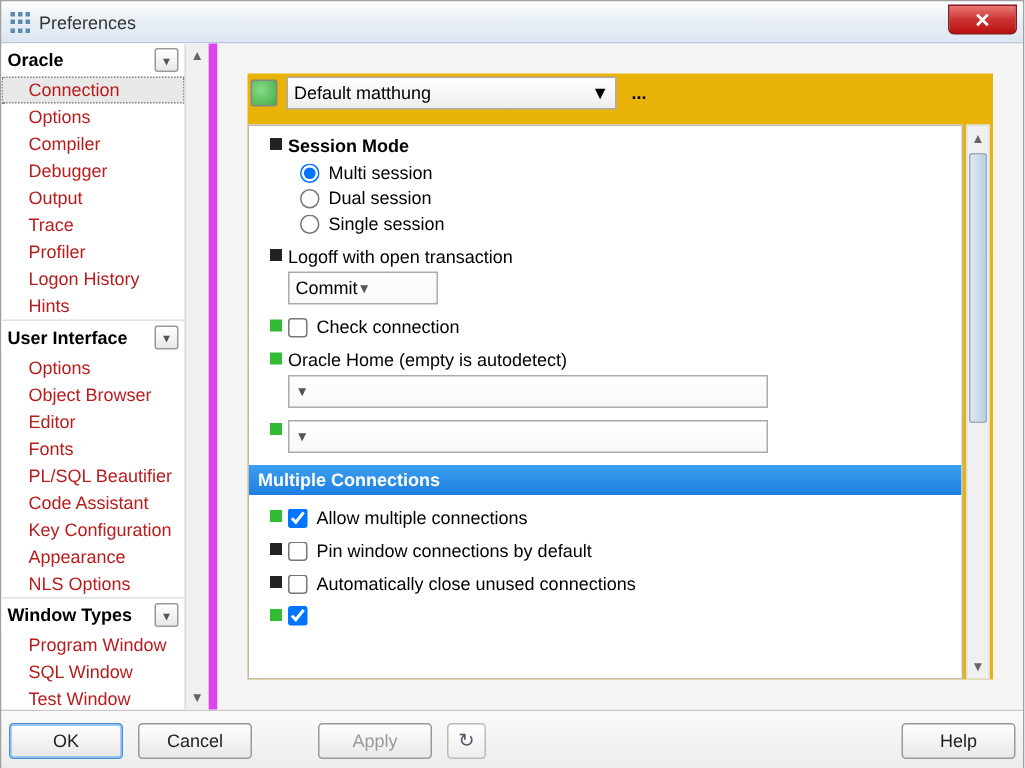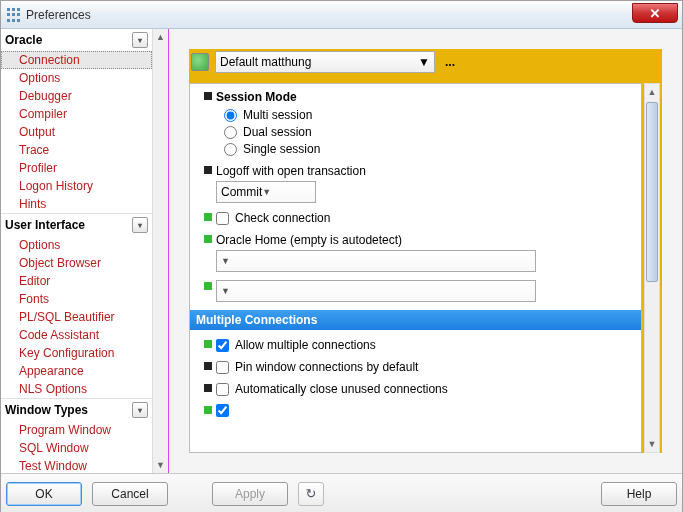--- a/index.html
+++ b/index.html
@@ -5,21 +5,21 @@
 * { box-sizing: border-box; margin: 0; padding: 0; font-family: "Segoe UI", Tahoma, sans-serif; font-size: 12px; }
 body { background: #d4e4f0; width: 683px; height: 512px; overflow: hidden; }
 .window { width: 683px; height: 512px; background: #fff; border: 1px solid #a0a0a0; }
 .titlebar { height: 28px; background: linear-gradient(to bottom, #fdfefe, #e8eef5 50%, #dde7f2); border-bottom: 1px solid #b8c8d8; display: flex; align-items: center; padding-left: 6px; position: relative; }
 .titlebar .t-icon { width: 14px; height: 14px; margin-right: 5px; display: flex; flex-direction: column; justify-content: space-between; }
 .titlebar .t-icon span { display: block; height: 3px; width: 3px; background: #5b8ab3; }
 .titlebar .t-icon .row { display:flex; gap:2px;}
 .title-text { color: #333; }
 .close-btn { position: absolute; right: 4px; top: 2px; width: 46px; height: 20px; background: linear-gradient(to bottom,#e77,#c33 50%,#b11); border: 1px solid #8a1a1a; border-radius: 0 0 4px 4px; display:flex; align-items:center; justify-content:center; color:#fff; font-weight:bold; font-size:13px; }
 .body { display:flex; height: 444px; }
-.sidebar { width: 168px; border-right: 1px solid #d946ef; background:#fff; display:flex; flex-direction:column; position:relative;}
+.sidebar { width: 144px; border-right: 6px solid #d946ef; background:#fff; display:flex; flex-direction:column; position:relative;}
 .sb-inner { flex:1; overflow:hidden; position:relative;}
 .sb-scroll { position:absolute; right:0; top:0; width:16px; height:100%; background:#f0f0f0; border-left:1px solid #ddd; display:flex; flex-direction:column; align-items:center; }
 .sb-scroll .arr { width:14px; height:16px; display:flex; align-items:center; justify-content:center; color:#666; font-size:9px;}
 .sb-scroll .thumb { flex:1; background:#e8e8e8;}
 .cat { font-weight:bold; padding:3px 4px; border-bottom: none; display:flex; align-items:center; justify-content:space-between; background:#fff; border-top:1px solid #e0e0e0;}
 .cat:first-child{border-top:none;}
 .cat .collapse { width:16px; height:16px; border:1px solid #999; border-radius:2px; background:linear-gradient(#fff,#e8e8e8); display:flex; align-items:center; justify-content:center; font-size:8px; color:#555;}
 .item { padding:2px 4px 2px 18px; color:#b91c1c; cursor:default;}
 .item.sel { background:#e8e8e8; border:1px dotted #888; padding:1px 3px 1px 17px;}
 .content { flex:1; background:#f4f4f4; position:relative; display:flex; flex-direction:column;}
@@ -81,22 +81,22 @@
   <div class="body">
     <div class="sidebar">
       <div class="sb-inner">
         <div style="position:absolute; left:0; right:16px; top:0;">
           <div class="cat">
             <span>Oracle</span>
             <span class="collapse">▾</span>
           </div>
           <div class="item sel">Connection</div>
           <div class="item">Options</div>
+          <div class="item">Compiler</div>
           <div class="item">Debugger</div>
-          <div class="item">Compiler</div>
           <div class="item">Output</div>
           <div class="item">Trace</div>
           <div class="item">Profiler</div>
           <div class="item">Logon History</div>
           <div class="item">Hints</div>
 
           <div class="cat">
             <span>User Interface</span>
             <span class="collapse">▾</span>
           </div>

